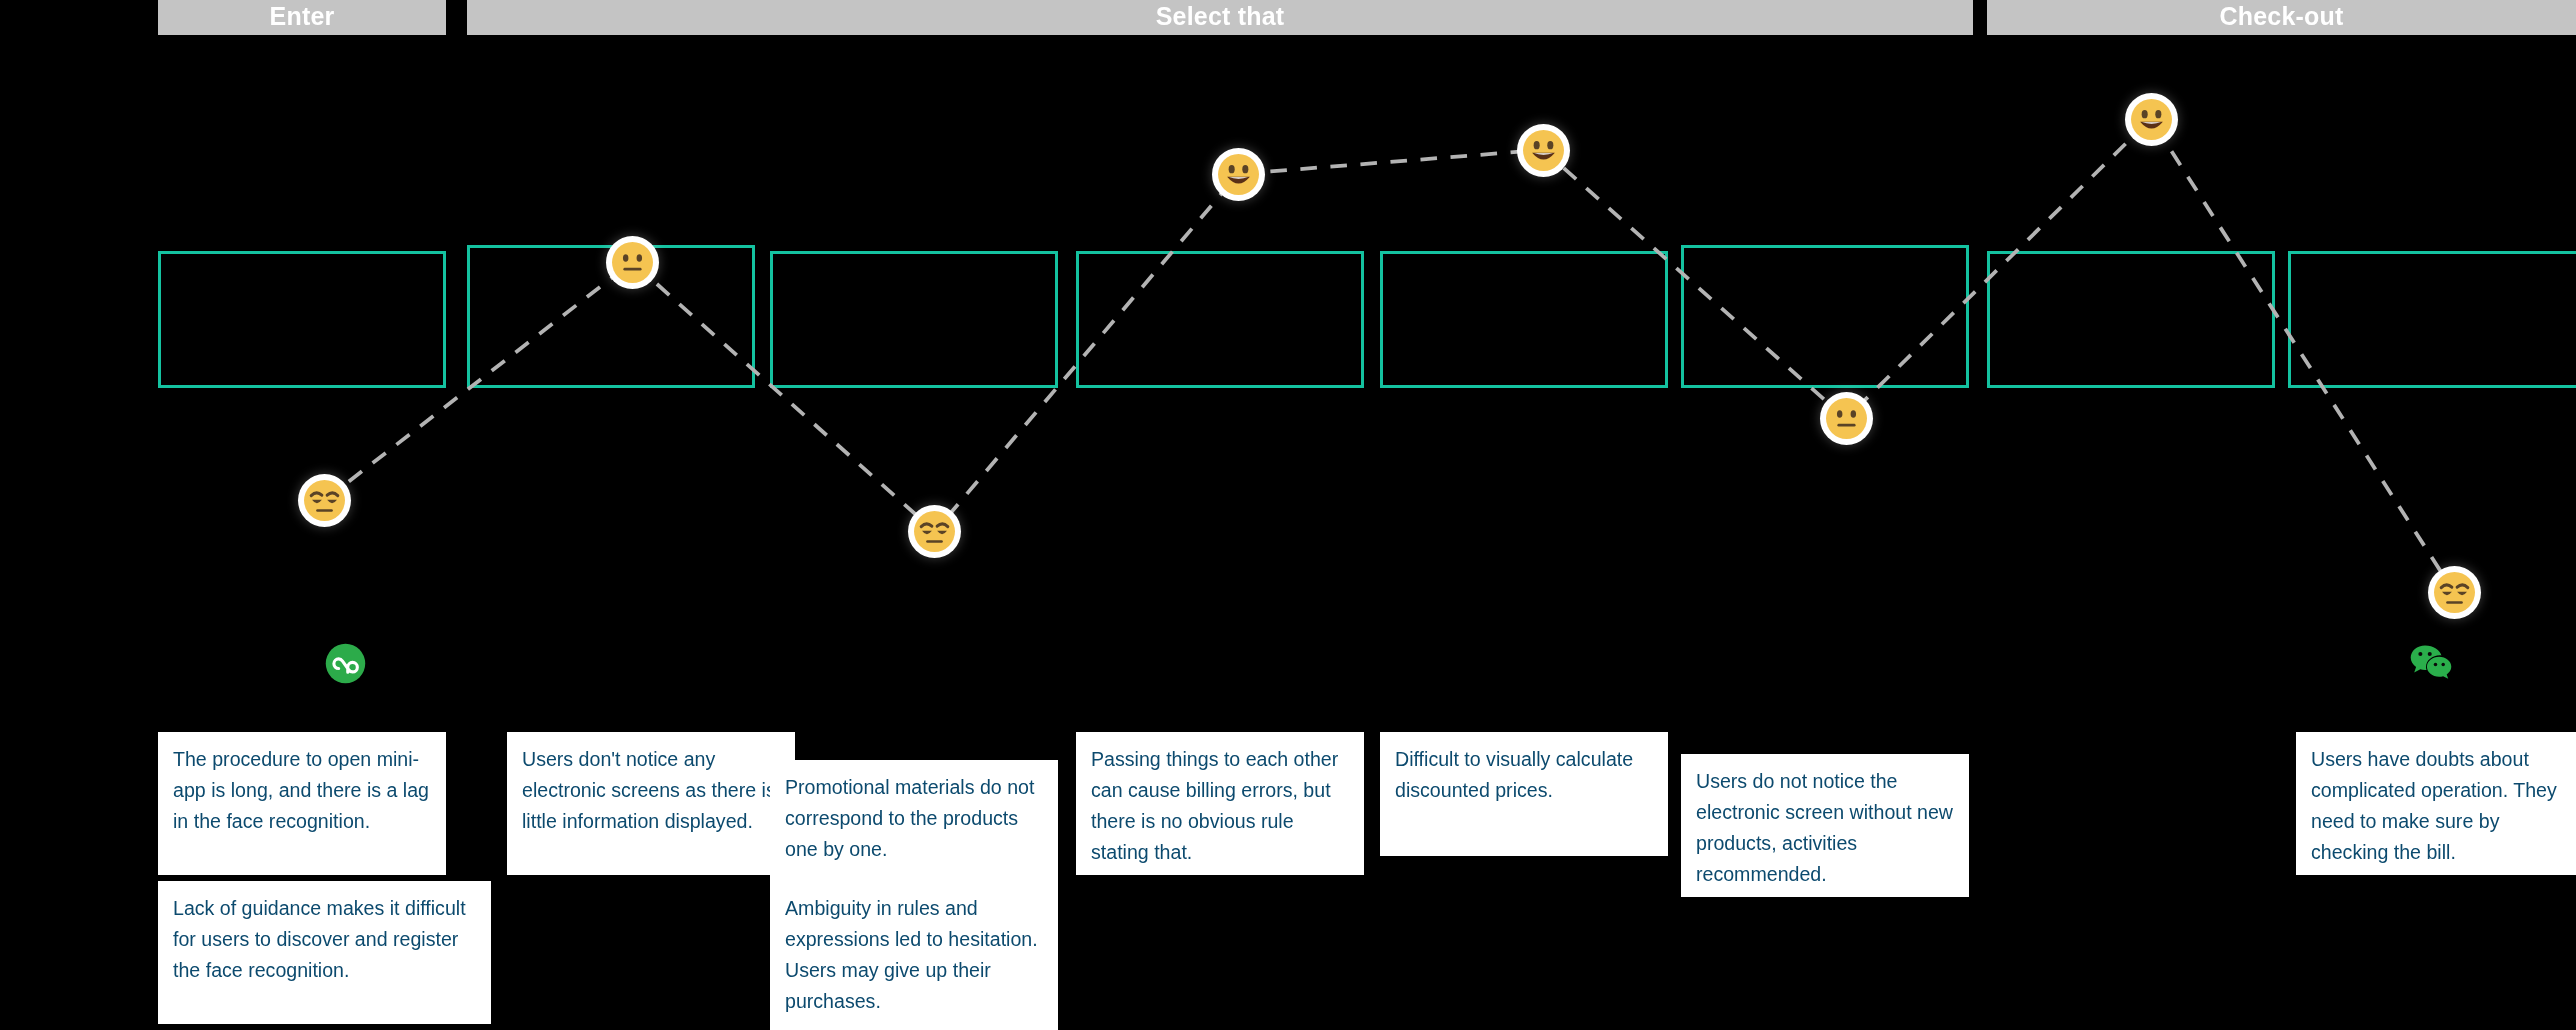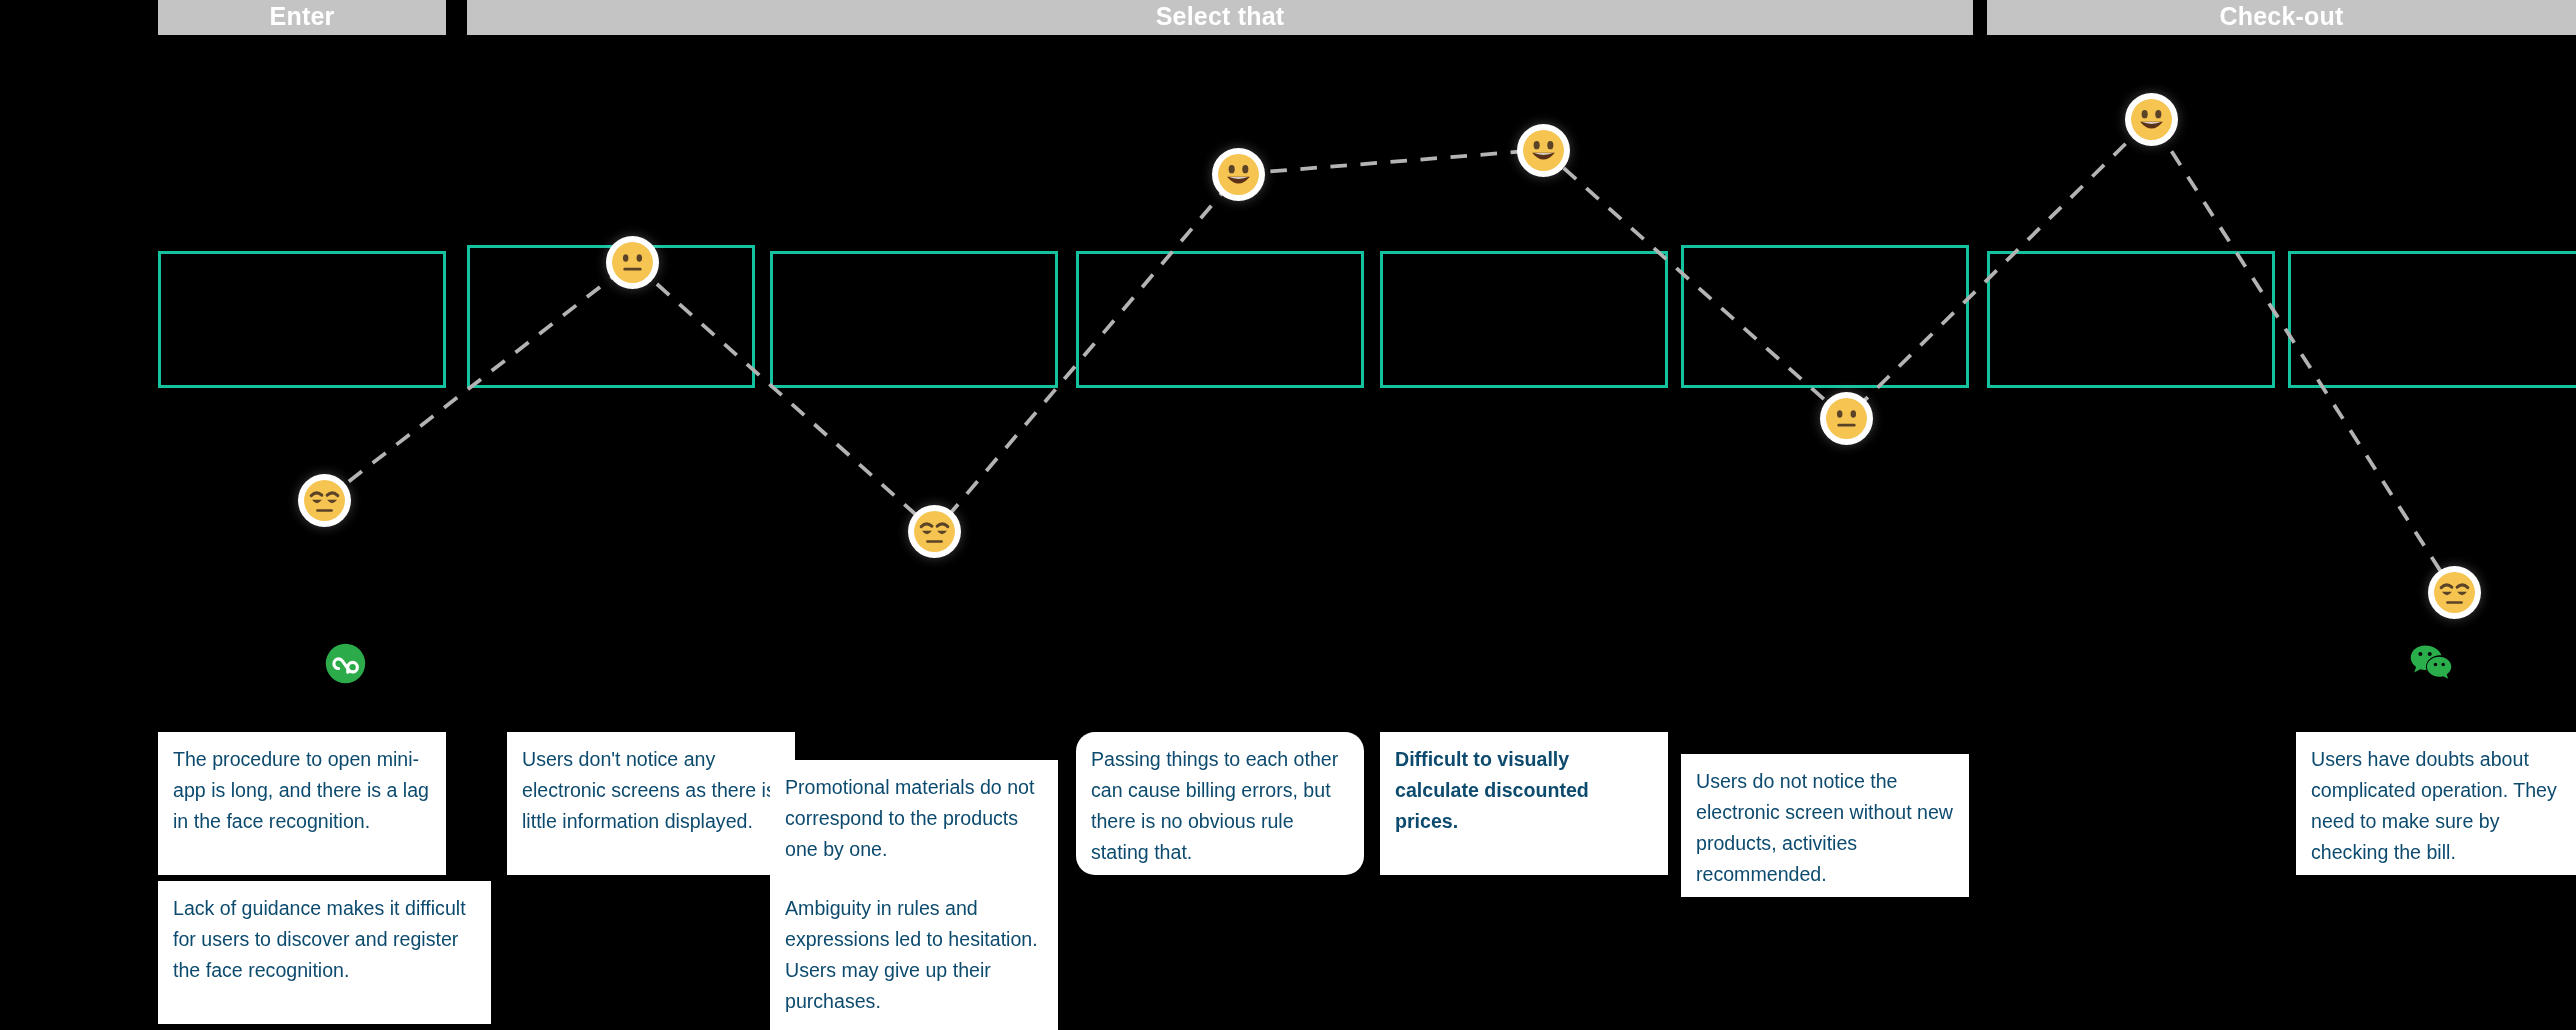--- a/index.html
+++ b/index.html
@@ -217,22 +217,22 @@
           <circle cx="36.4" cy="30.2" r="2.5" fill="#0a0a0a"></circle>
           <circle cx="47.4" cy="30.2" r="2.5" fill="#0a0a0a"></circle>
         </svg>
       </div>
     </div>
 
   <div id="note-cards">
       <div class="note-card" style="left: 158px; top: 732px; width: 288px; height: 143px;"><span>The procedure to open mini-app is long, and there is a lag in the face recognition.</span></div>
       <div class="note-card" style="left: 467px; top: 732px; width: 288px; height: 143px; margin-left: 40px;"><span>Users don't notice any electronic screens as there is little information displayed.</span></div>
       <div class="note-card" style="left: 770px; top: 760px; width: 288px; height: 150px;"><span>Promotional materials do not correspond to the products one by one.</span></div>
-      <div class="note-card" style="left: 1076px; top: 732px; width: 288px; height: 143px; border-radius: 19px;"><span>Passing things to each other can cause billing errors, but there is no obvious rule stating that.</span></div>
-      <div class="note-card" style="left: 1380px; top: 732px; width: 288px; height: 143px; font-weight: bold;"><span>Difficult to visually calculate discounted prices.</span></div>
+      <div class="note-card" style="left: 1076px; top: 732px; width: 288px; height: 143px;"><span>Passing things to each other can cause billing errors, but there is no obvious rule stating that.</span></div>
+      <div class="note-card" style="left: 1380px; top: 732px; width: 288px; height: 124px;"><span>Difficult to visually calculate discounted prices.</span></div>
       <div class="note-card" style="left: 1681px; top: 732px; width: 288px; height: 143px; margin-top: 22px;"><span>Users do not notice the electronic screen without new products, activities recommended.</span></div>
       <div class="note-card" style="left: 2288px; top: 732px; width: 288px; height: 143px; margin-left: 8px;"><span>Users have doubts about complicated operation. They need to make sure by checking the bill.</span></div>
       <div class="note-card" style="left: 158px; top: 881px; width: 333px; height: 143px;"><span>Lack of guidance makes it difficult for users to discover and register the face recognition.</span></div>
       <div class="note-card" style="left: 770px; top: 881px; width: 288px; height: 158px;"><span>Ambiguity in rules and expressions led to hesitation. Users may give up their purchases.</span></div>
     </div>
 
 </div>
 
 
 </body></html>

